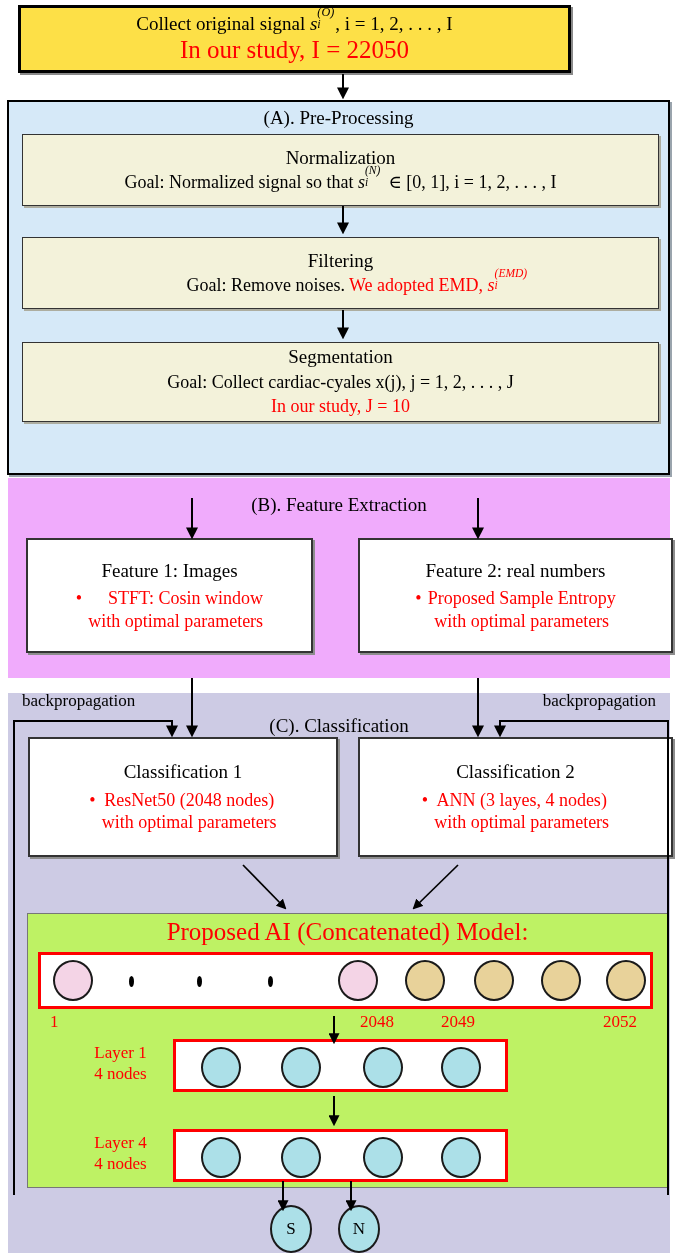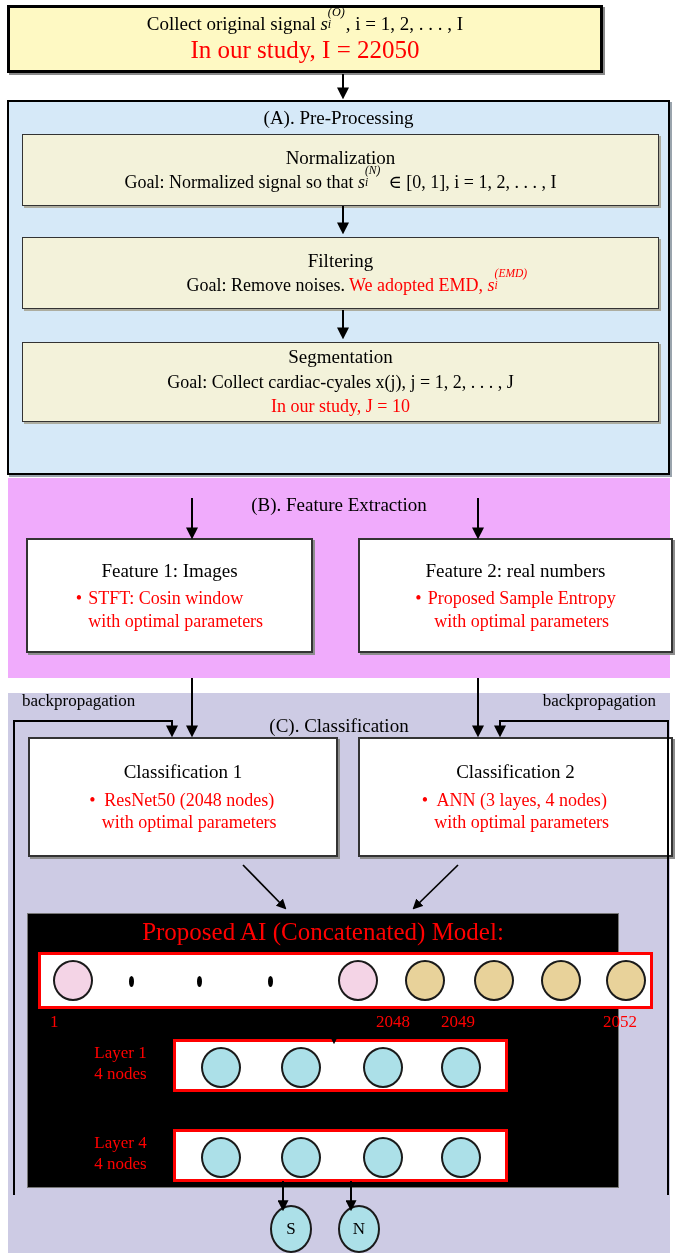--- a/index.html
+++ b/index.html
@@ -9,22 +9,22 @@
     font-family:"Liberation Serif","DejaVu Serif",serif;
     color:#000;
     overflow:hidden;
   }
   .stage { position:absolute; left:0; top:0; width:685px; height:1259px; }
 
   .red { color:#ff0000; }
 
   
   #collect-box{
-    position:absolute; left:7px; top:5px; width:596px; height:68px;
-    background:#fef9c3; border:3px solid #000;
+    position:absolute; left:18px; top:5px; width:553px; height:68px;
+    background:#fde047; border:3px solid #000;
     display:flex; flex-direction:column; align-items:center; justify-content:center;
     box-shadow:2px 2px 0 #8a8a8a;
   }
   #collect-box .l1{ font-size:19px; line-height:1.15; }
   #collect-box .l2{ font-size:25px; line-height:1.2; }
 
   
   #sectionA{
     position:absolute; left:7px; top:100px; width:663px; height:375px;
     background:#d6e9f8; border:2px solid #000;
@@ -71,22 +71,22 @@
   }
   #cls1-box{ left:20px; top:44px; width:310px; height:120px; }
   #cls2-box{ left:350px; top:44px; width:315px; height:120px; }
 
   .bp-label{ position:absolute; font-size:17px; color:#000000; white-space:nowrap; }
   #bp-left-label { left:14px; top:-2px; }
   #bp-right-label{ right:14px; top:-2px; }
 
   
   #ai-panel{
-    position:absolute; left:19px; top:220px; width:592px; height:275px;
-    background:#000000; border:1px solid #777;
+    position:absolute; left:19px; top:220px; width:641px; height:275px;
+    background:#bef264; border:1px solid #777;
   }
   #ai-title{
     text-align:center; font-size:25px; color:#ff0000; margin-top:4px; line-height:1.1;
   }
   .redrow{
     position:absolute; border:3px solid #ff0000; background:#fff;
   }
   #concat-row{ left:10px; top:38px; width:615px; height:57px; }
   #layer1-row{ left:145px; top:125px; width:335px; height:53px; }
   #layer2-row{ left:145px; top:215px; width:335px; height:53px; }
@@ -153,21 +153,21 @@
   </div>
 
   <div id="sectionB">
     <div class="sec-title">(B). Feature Extraction</div>
 
     <div class="whitebox" id="feat1-box">
       <div class="hd">Feature 1: Images</div>
       <div class="bl red">
         <div style="display:flex;gap:6px;align-items:flex-start;">
           <span>•</span>
-          <span style="text-align:left;">
+          <span style="text-align:right;">
             <span>STFT: Cosin window</span><br>
             <span>with optimal parameters</span>
           </span>
         </div>
       </div>
     </div>
 
     <div class="whitebox" id="feat2-box">
       <div class="hd">Feature 2: real numbers</div>
       <div class="bl red">
@@ -222,21 +222,21 @@
         <div class="dotsep" style="left:156px;top:21px;"></div>
         <div class="dotsep" style="left:227px;top:21px;"></div>
         <div class="node pink" style="left:297px;top:5px;width:40px;height:41px;"></div>
         <div class="node tan" style="left:364px;top:5px;width:40px;height:41px;"></div>
         <div class="node tan" style="left:433px;top:5px;width:40px;height:41px;"></div>
         <div class="node tan" style="left:500px;top:5px;width:40px;height:41px;"></div>
         <div class="node tan" style="left:565px;top:5px;width:40px;height:41px;"></div>
       </div>
 
       <div class="idxlbl" style="left:22px;top:98px;">1</div>
-      <div class="idxlbl" style="left:348px;top:98px;text-align:center;">2048</div>
+      <div class="idxlbl" style="left:332px;top:98px;text-align:center;">2048</div>
       <div class="idxlbl" style="left:413px;top:98px;">2049</div>
       <div class="idxlbl" style="left:575px;top:98px;">2052</div>
 
       <div class="layerlbl" style="left:45px;top:128px;width:95px;">
         <span>Layer 1</span><br>
         <span>4 nodes</span>
       </div>
       <div class="redrow" id="layer1-row">
         <div class="node blue" style="left:25px;top:5px;width:40px;height:41px;"></div>
         <div class="node blue" style="left:105px;top:5px;width:40px;height:41px;"></div>

